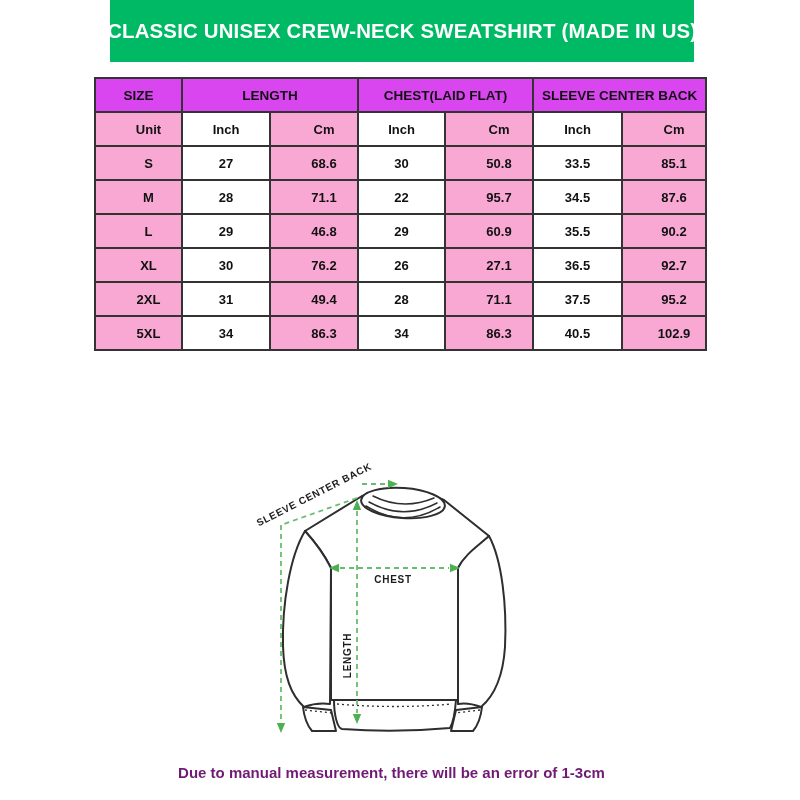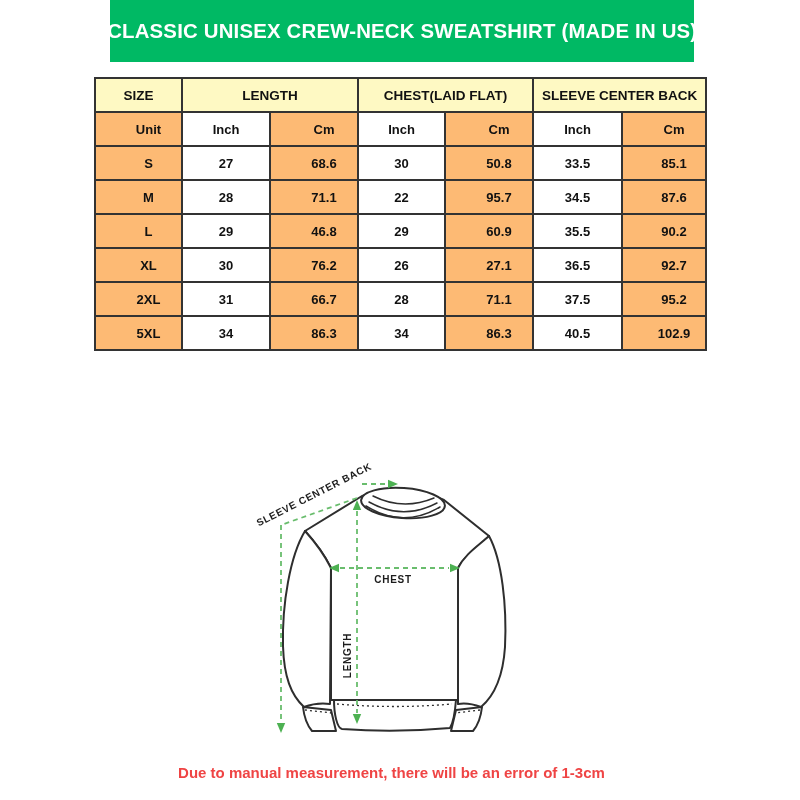--- a/index.html
+++ b/index.html
@@ -19,35 +19,35 @@
   
   .chart-table{
     position:absolute;left:94px;top:77px;width:611px;
     border-collapse:collapse;table-layout:fixed;
   }
   .chart-table td{
     border:2px solid #333333;height:32px;padding:0;
     text-align:center;vertical-align:middle;
     font-size:13px;font-weight:700;color:#111111;background:#ffffff;
   }
-  .chart-table td.shaded{background:#fdba74;padding-left:20px;}
-  .chart-table tr.group-row td{background:#fef9c3;font-size:13.5px;}
+  .chart-table td.shaded{background:#f9a8d4;padding-left:20px;}
+  .chart-table tr.group-row td{background:#d946ef;font-size:13.5px;}
   
   .diagram-svg{position:absolute;left:240px;top:450px;width:280px;height:300px;}
   .diag-label{
     position:absolute;font-size:10px;font-weight:800;color:#1c1c1c;
     letter-spacing:.7px;text-align:center;white-space:nowrap;
   }
   .label-sleeve{left:250px;top:489px;width:128px;transform:rotate(-27deg);transform-origin:center;}
   .label-chest{left:366px;top:574px;width:54px;}
   .label-length{left:322px;top:650px;width:50px;transform:rotate(-90deg);transform-origin:center;}
   
   .note{
     position:absolute;left:0;top:764px;width:783px;text-align:center;
-    color:#ef4444;font-size:15px;font-weight:700;
+    color:#701a75;font-size:15px;font-weight:700;
   }
 </style>
 </head>
 <body>
 
 <div class="banner">
   <div class="banner-title">CLASSIC UNISEX CREW-NECK SWEATSHIRT (MADE IN US)</div>
 </div>
 
 <table class="chart-table">
@@ -108,21 +108,21 @@
       <td>30</td>
       <td class="shaded">76.2</td>
       <td>26</td>
       <td class="shaded">27.1</td>
       <td>36.5</td>
       <td class="shaded">92.7</td>
     </tr>
     <tr>
       <td class="shaded">2XL</td>
       <td>31</td>
-      <td class="shaded">66.7</td>
+      <td class="shaded">49.4</td>
       <td>28</td>
       <td class="shaded">71.1</td>
       <td>37.5</td>
       <td class="shaded">95.2</td>
     </tr>
     <tr>
       <td class="shaded">5XL</td>
       <td>34</td>
       <td class="shaded">86.3</td>
       <td>34</td>

